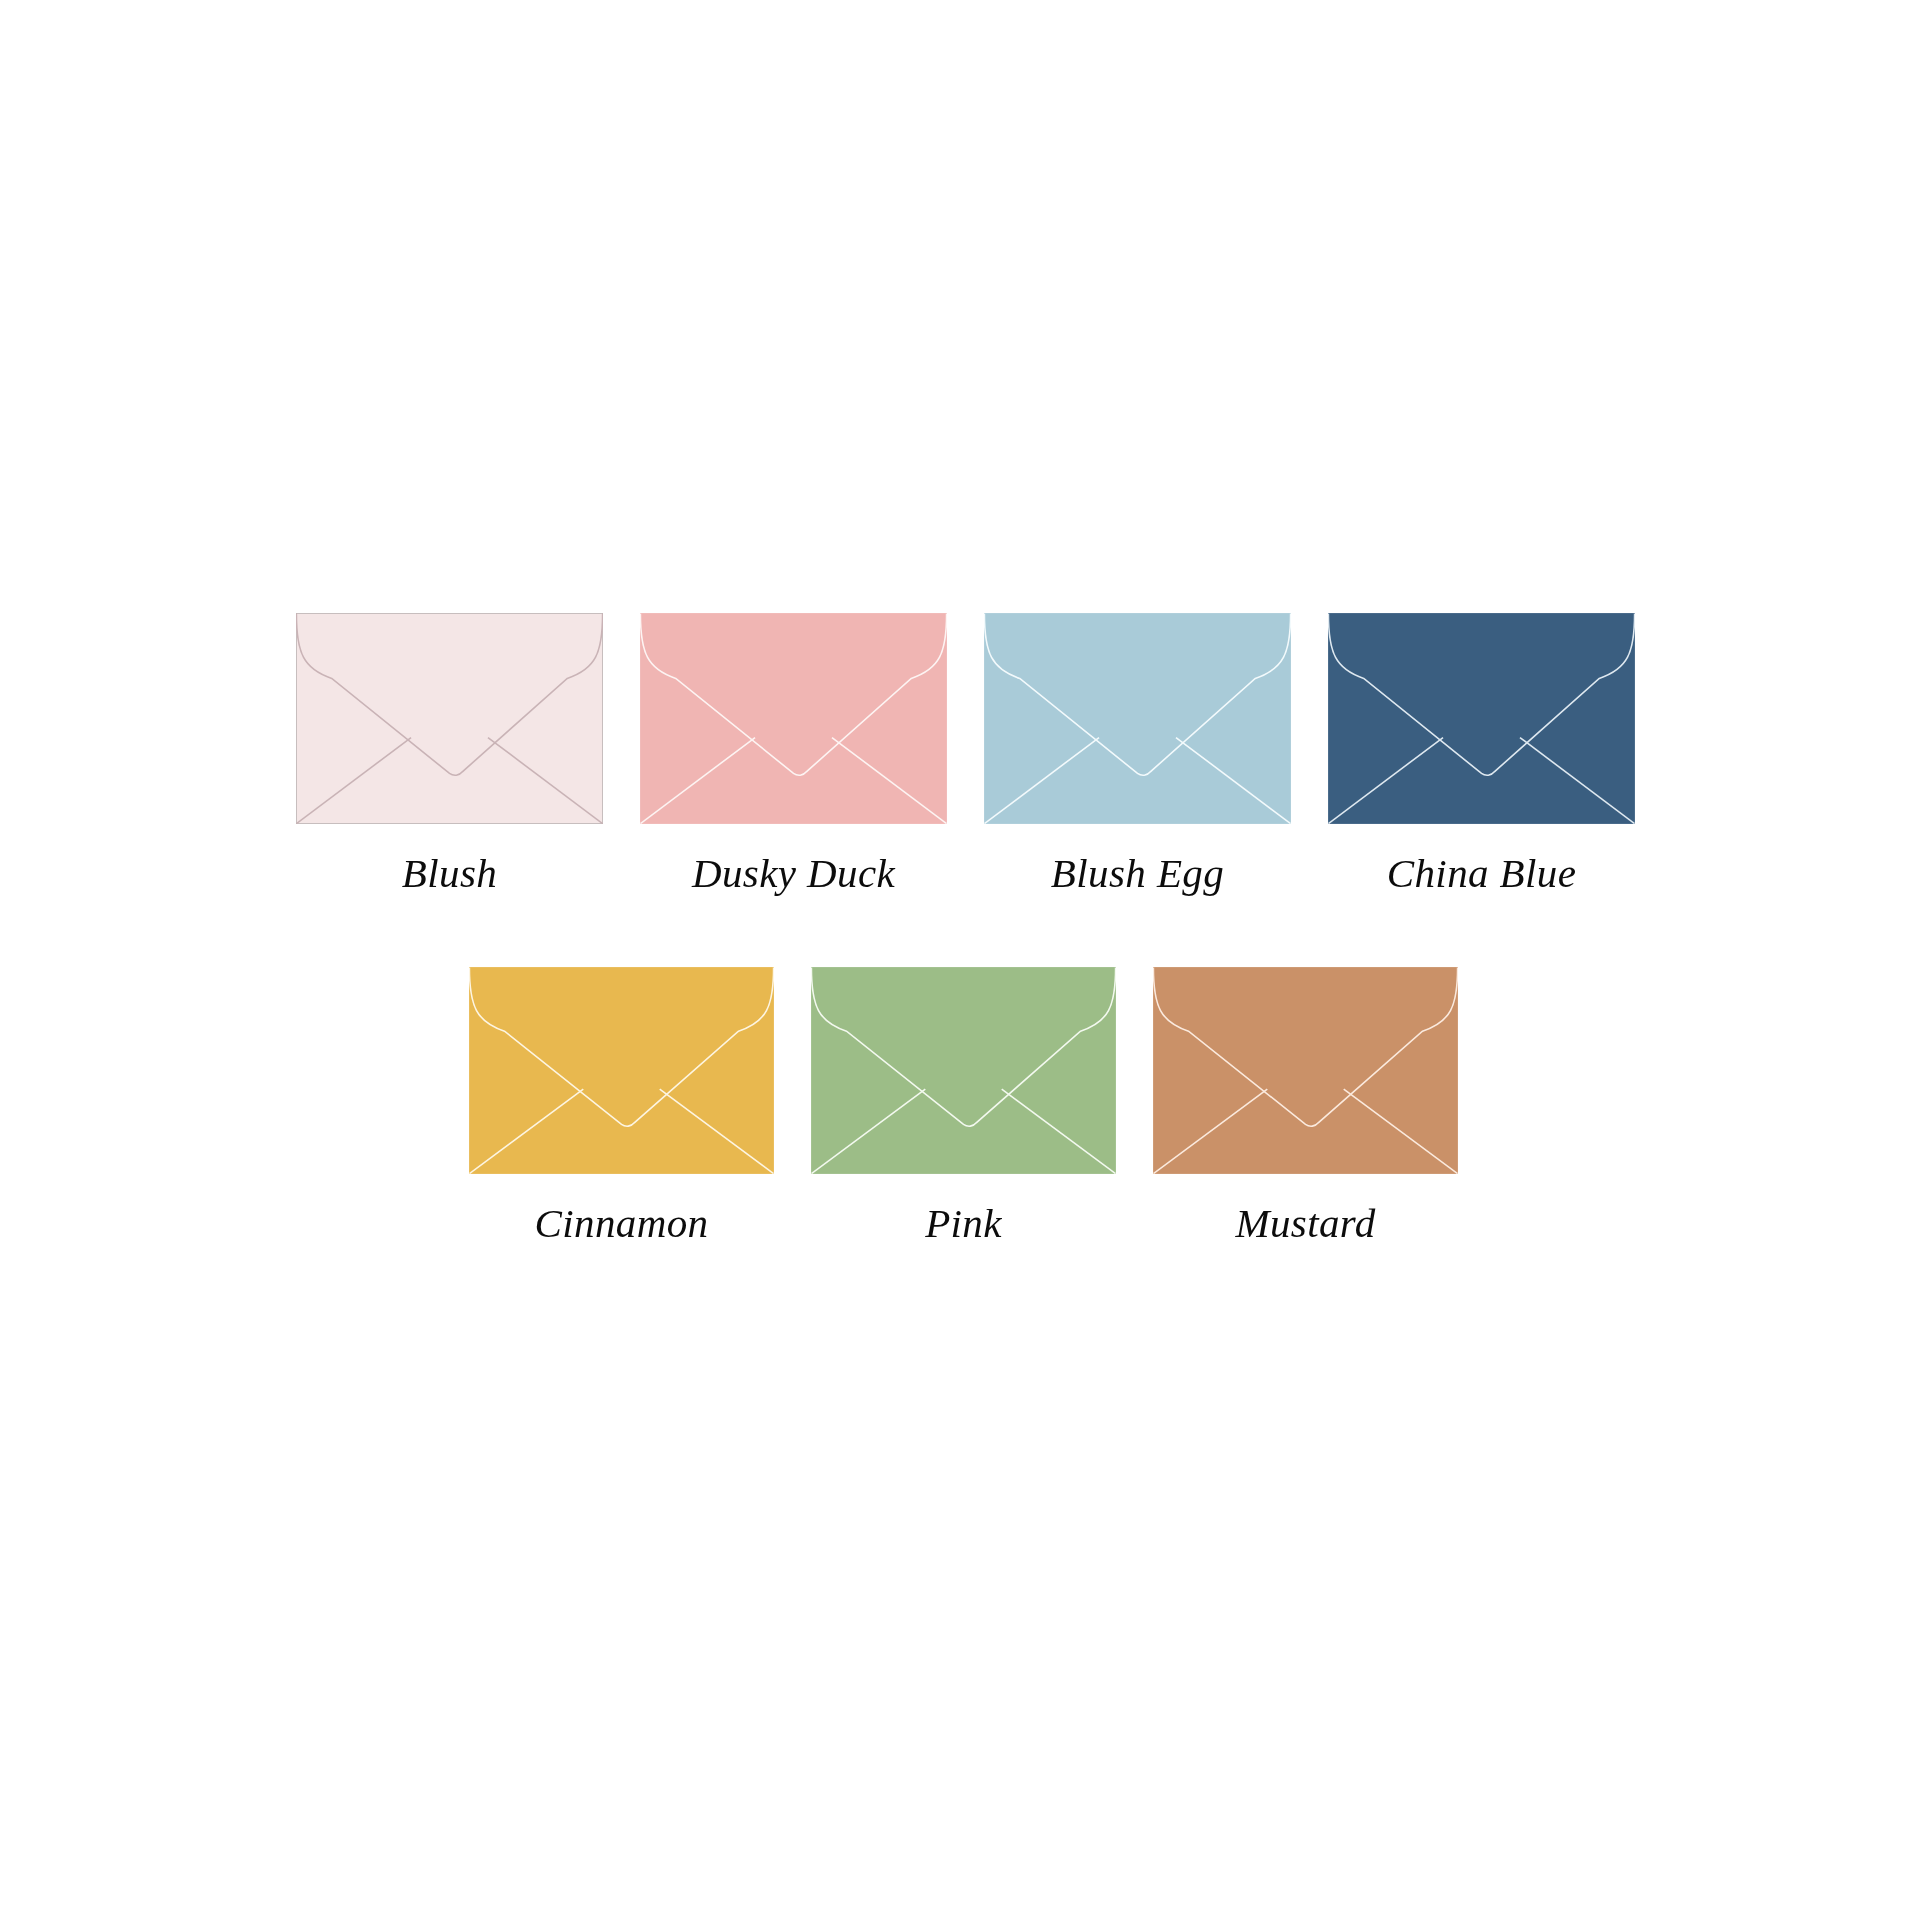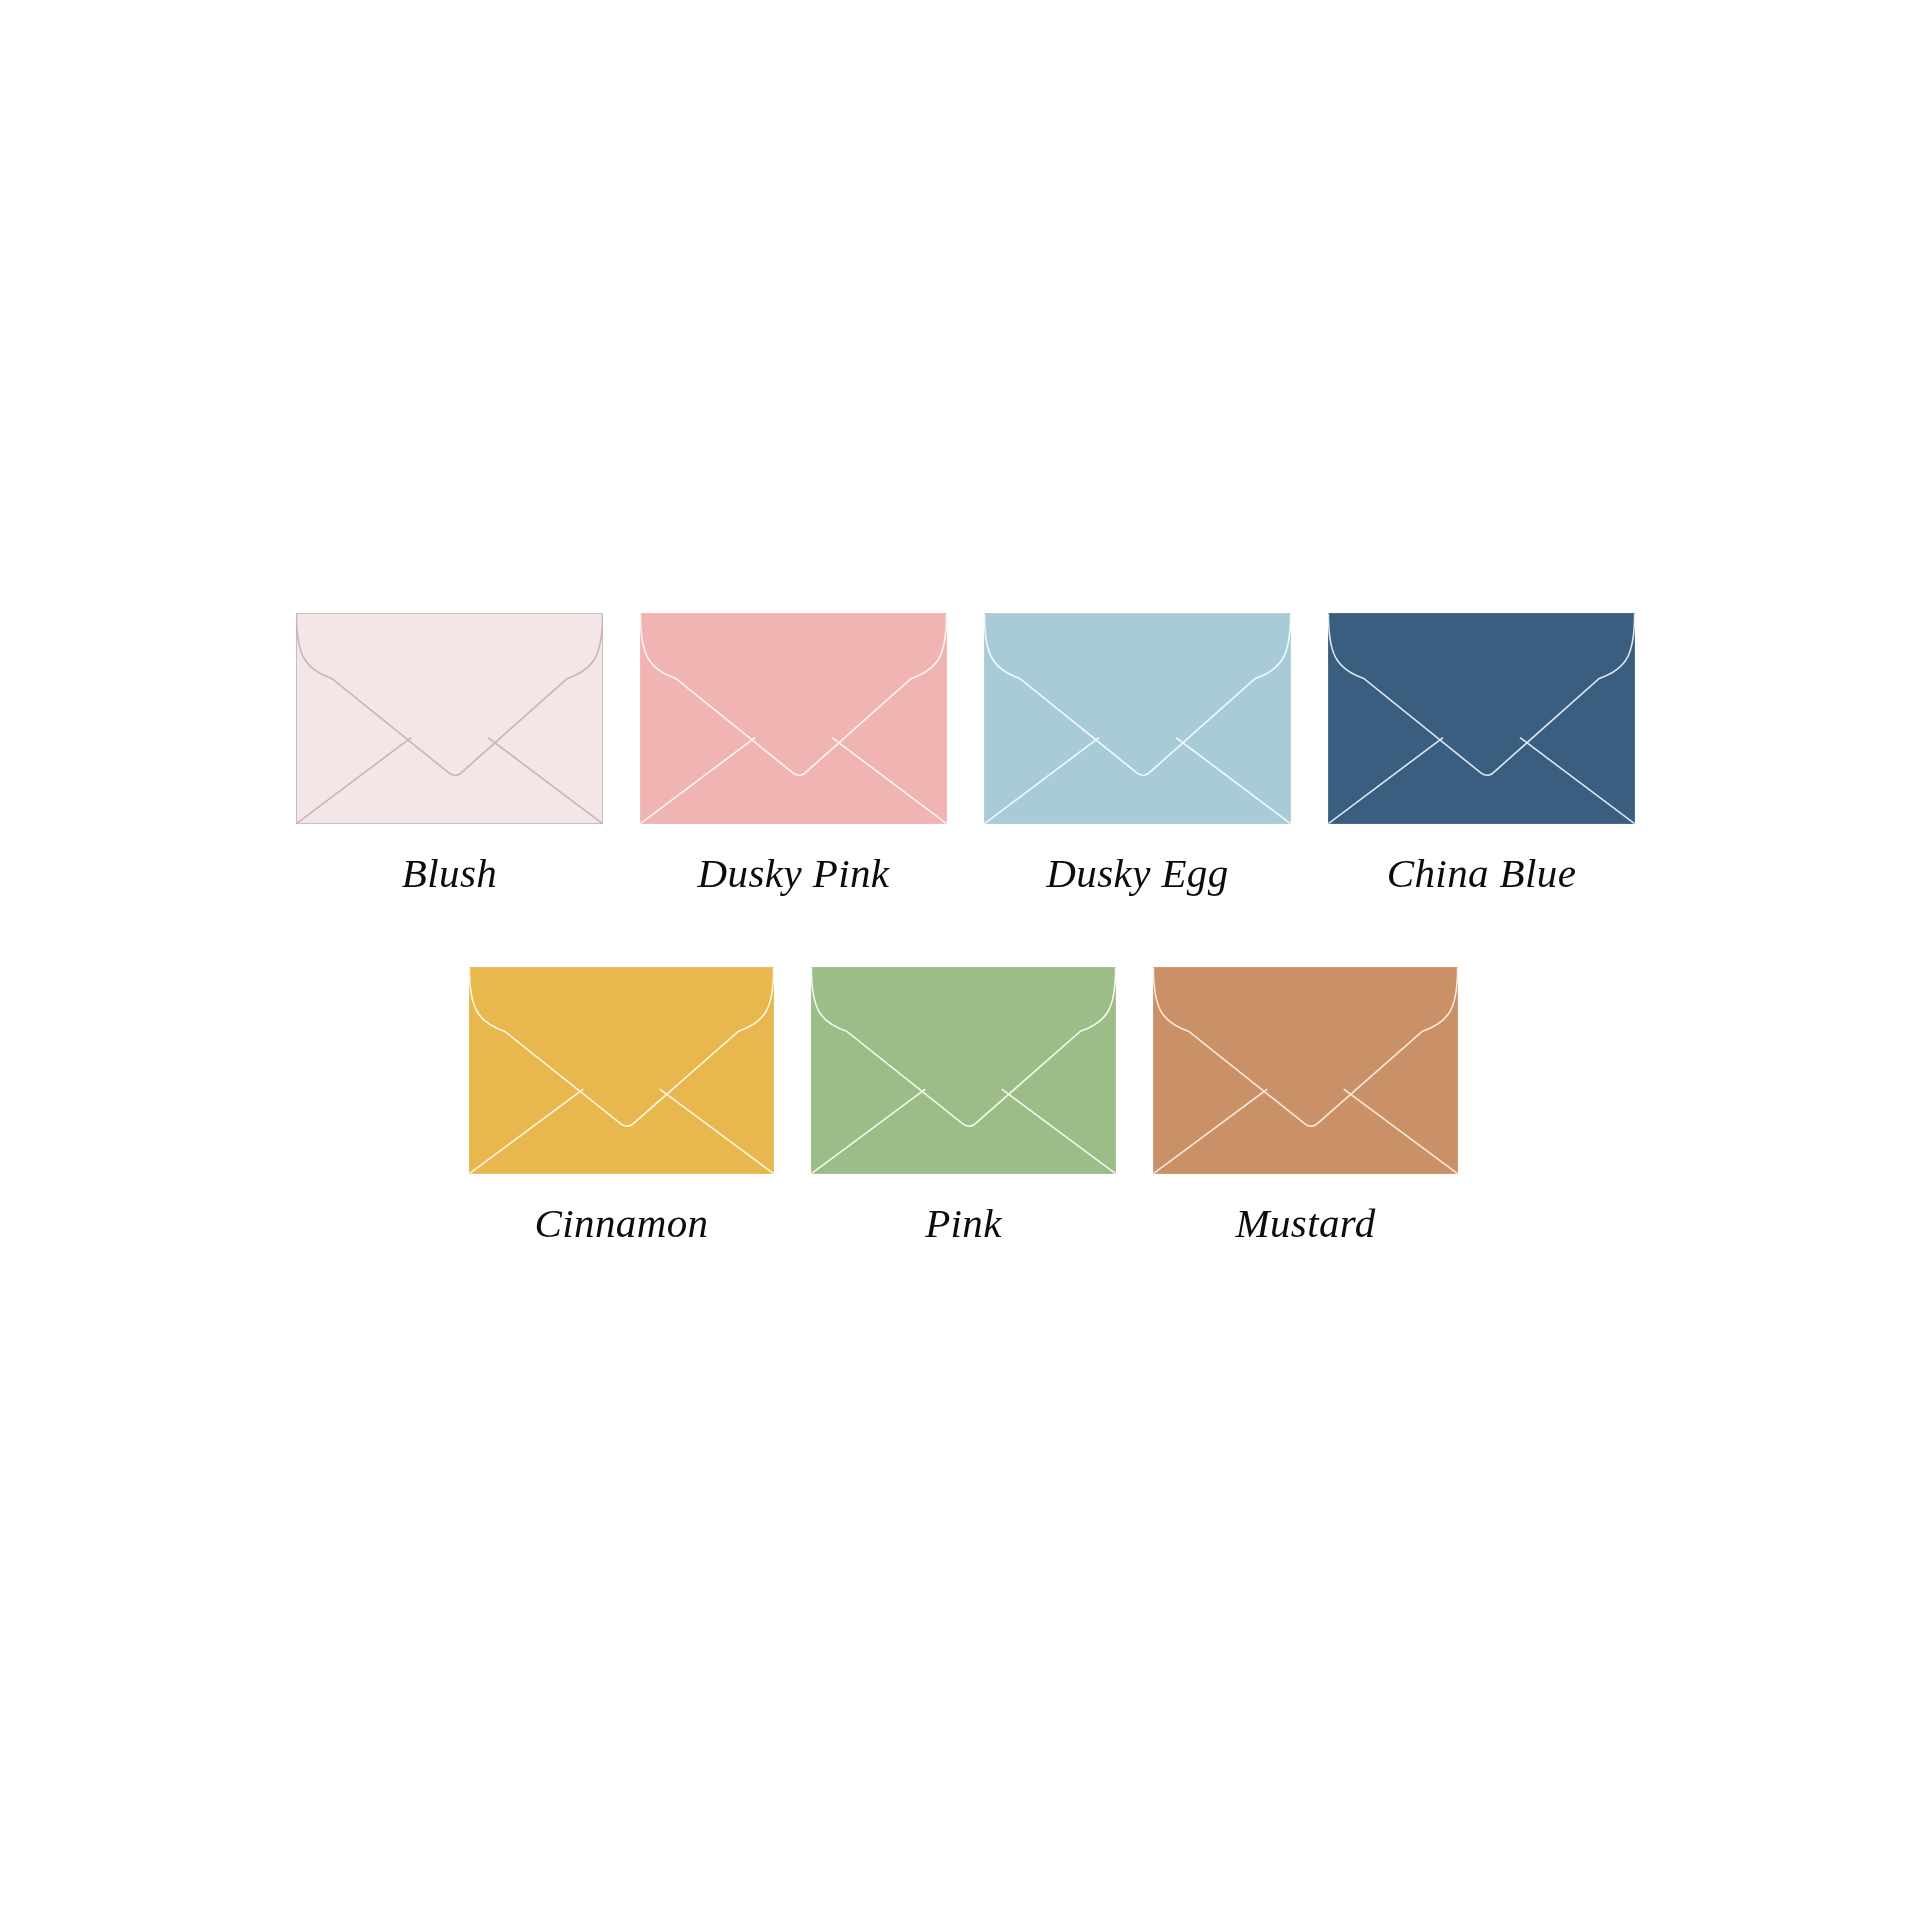--- a/index.html
+++ b/index.html
@@ -94,33 +94,33 @@
 
       <div class="swatch">
         <div class="envelope">
           <svg viewBox="0 0 395 271" preserveAspectRatio="none">
             <rect class="env-body" x="0.5" y="0.5" width="394" height="270" fill="#f0b5b3" stroke="#f0b5b3" stroke-width="1"></rect>
             <path class="env-fold" d="M0.5 0.5 C 0.5 52, 10 72, 46 84 L 197.5 206 C 203 210, 210 209, 214 204 L 349 84 C 385 72, 394.5 52, 394.5 0.5" fill="none" stroke="#fdf4f3" stroke-width="1.6" vector-effect="non-scaling-stroke"></path>
             <path class="env-fold" d="M0.5 270.5 L 148 160" fill="none" stroke="#fdf4f3" stroke-width="1.6" vector-effect="non-scaling-stroke"></path>
             <path class="env-fold" d="M394.5 270.5 L 247 160" fill="none" stroke="#fdf4f3" stroke-width="1.6" vector-effect="non-scaling-stroke"></path>
           </svg>
         </div>
-        <div class="swatch-label">Dusky Pink</div>
+        <div class="swatch-label">Dusky Duck</div>
       </div>
 
       <div class="swatch">
         <div class="envelope">
           <svg viewBox="0 0 395 271" preserveAspectRatio="none">
             <rect class="env-body" x="0.5" y="0.5" width="394" height="270" fill="#a9cbd8" stroke="#a9cbd8" stroke-width="1"></rect>
             <path class="env-fold" d="M0.5 0.5 C 0.5 52, 10 72, 46 84 L 197.5 206 C 203 210, 210 209, 214 204 L 349 84 C 385 72, 394.5 52, 394.5 0.5" fill="none" stroke="#f3fafc" stroke-width="1.6" vector-effect="non-scaling-stroke"></path>
             <path class="env-fold" d="M0.5 270.5 L 148 160" fill="none" stroke="#f3fafc" stroke-width="1.6" vector-effect="non-scaling-stroke"></path>
             <path class="env-fold" d="M394.5 270.5 L 247 160" fill="none" stroke="#f3fafc" stroke-width="1.6" vector-effect="non-scaling-stroke"></path>
           </svg>
         </div>
-        <div class="swatch-label">Dusky Egg</div>
+        <div class="swatch-label">Blush Egg</div>
       </div>
 
       <div class="swatch">
         <div class="envelope">
           <svg viewBox="0 0 395 271" preserveAspectRatio="none">
             <rect class="env-body" x="0.5" y="0.5" width="394" height="270" fill="#3a5e80" stroke="#3a5e80" stroke-width="1"></rect>
             <path class="env-fold" d="M0.5 0.5 C 0.5 52, 10 72, 46 84 L 197.5 206 C 203 210, 210 209, 214 204 L 349 84 C 385 72, 394.5 52, 394.5 0.5" fill="none" stroke="#dfe9f0" stroke-width="1.6" vector-effect="non-scaling-stroke"></path>
             <path class="env-fold" d="M0.5 270.5 L 148 160" fill="none" stroke="#dfe9f0" stroke-width="1.6" vector-effect="non-scaling-stroke"></path>
             <path class="env-fold" d="M394.5 270.5 L 247 160" fill="none" stroke="#dfe9f0" stroke-width="1.6" vector-effect="non-scaling-stroke"></path>
           </svg>

